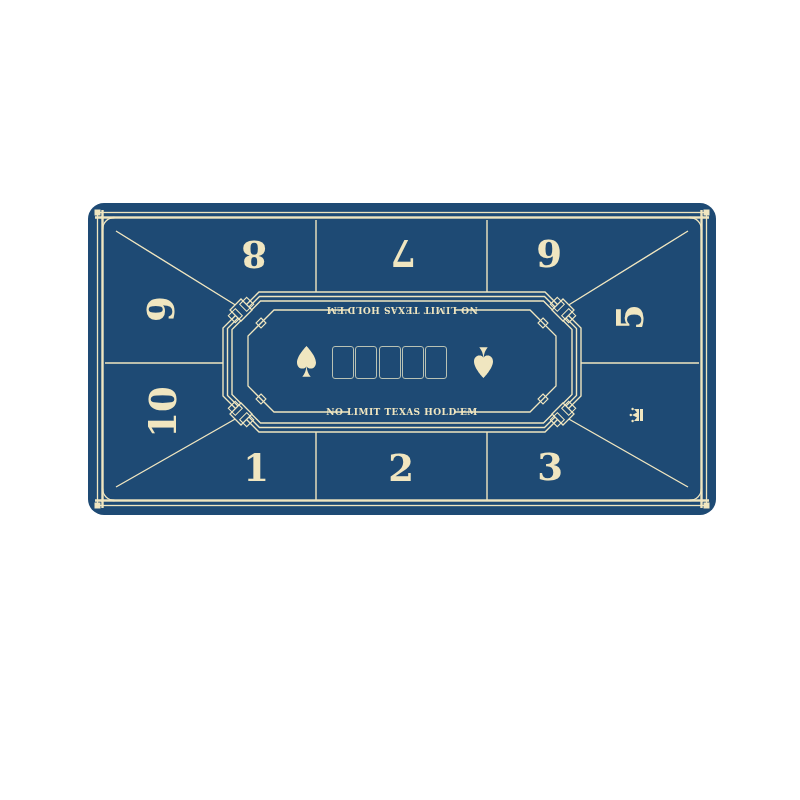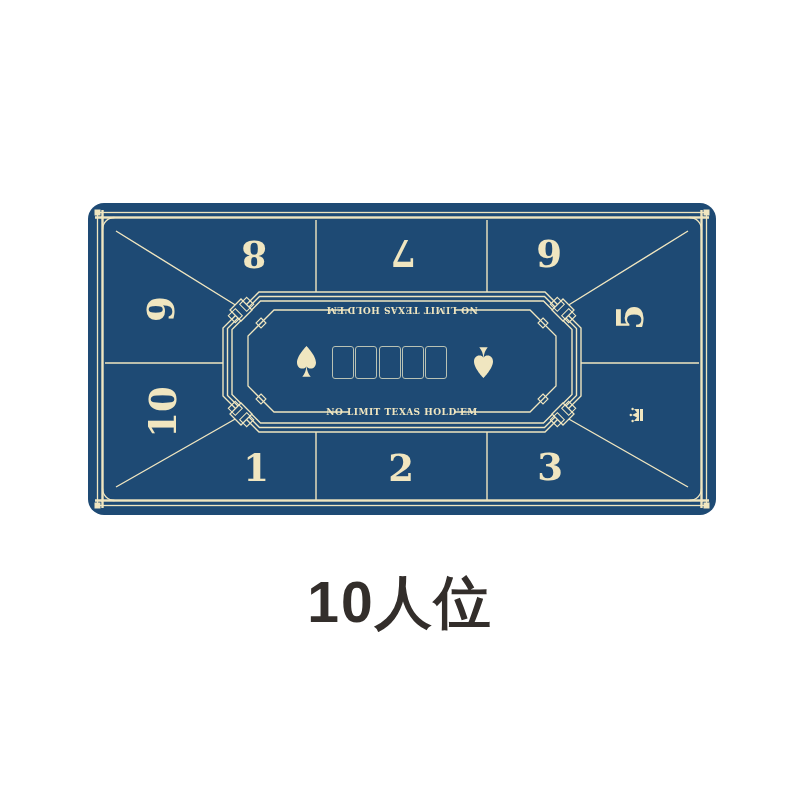--- a/index.html
+++ b/index.html
@@ -126,14 +126,13 @@
   <svg class="suit r180" style="left:473px;" viewBox="0 0 21 32">
     <path fill="var(--line)" d="M10.5 0 C10.5 0 1 9.5 1 16.5 C1 20.8 4.2 23.3 7.6 22.4 C8.9 22 9.8 21.3 10.3 20.4 C10 24.5 8.8 27.6 6.3 30.8 L14.7 30.8 C12.2 27.6 11 24.5 10.7 20.4 C11.2 21.3 12.1 22 13.4 22.4 C16.8 23.3 20 20.8 20 16.5 C20 9.5 10.5 0 10.5 0 Z"></path>
   </svg>
 
   <div class="card-slot" style="left:332px;"></div>
   <div class="card-slot" style="left:355px;"></div>
   <div class="card-slot" style="left:379px;"></div>
   <div class="card-slot" style="left:402px;"></div>
   <div class="card-slot" style="left:425px;"></div>
 
-  <div class="caption">10人位</div>
 </div>
 
 </body></html>

